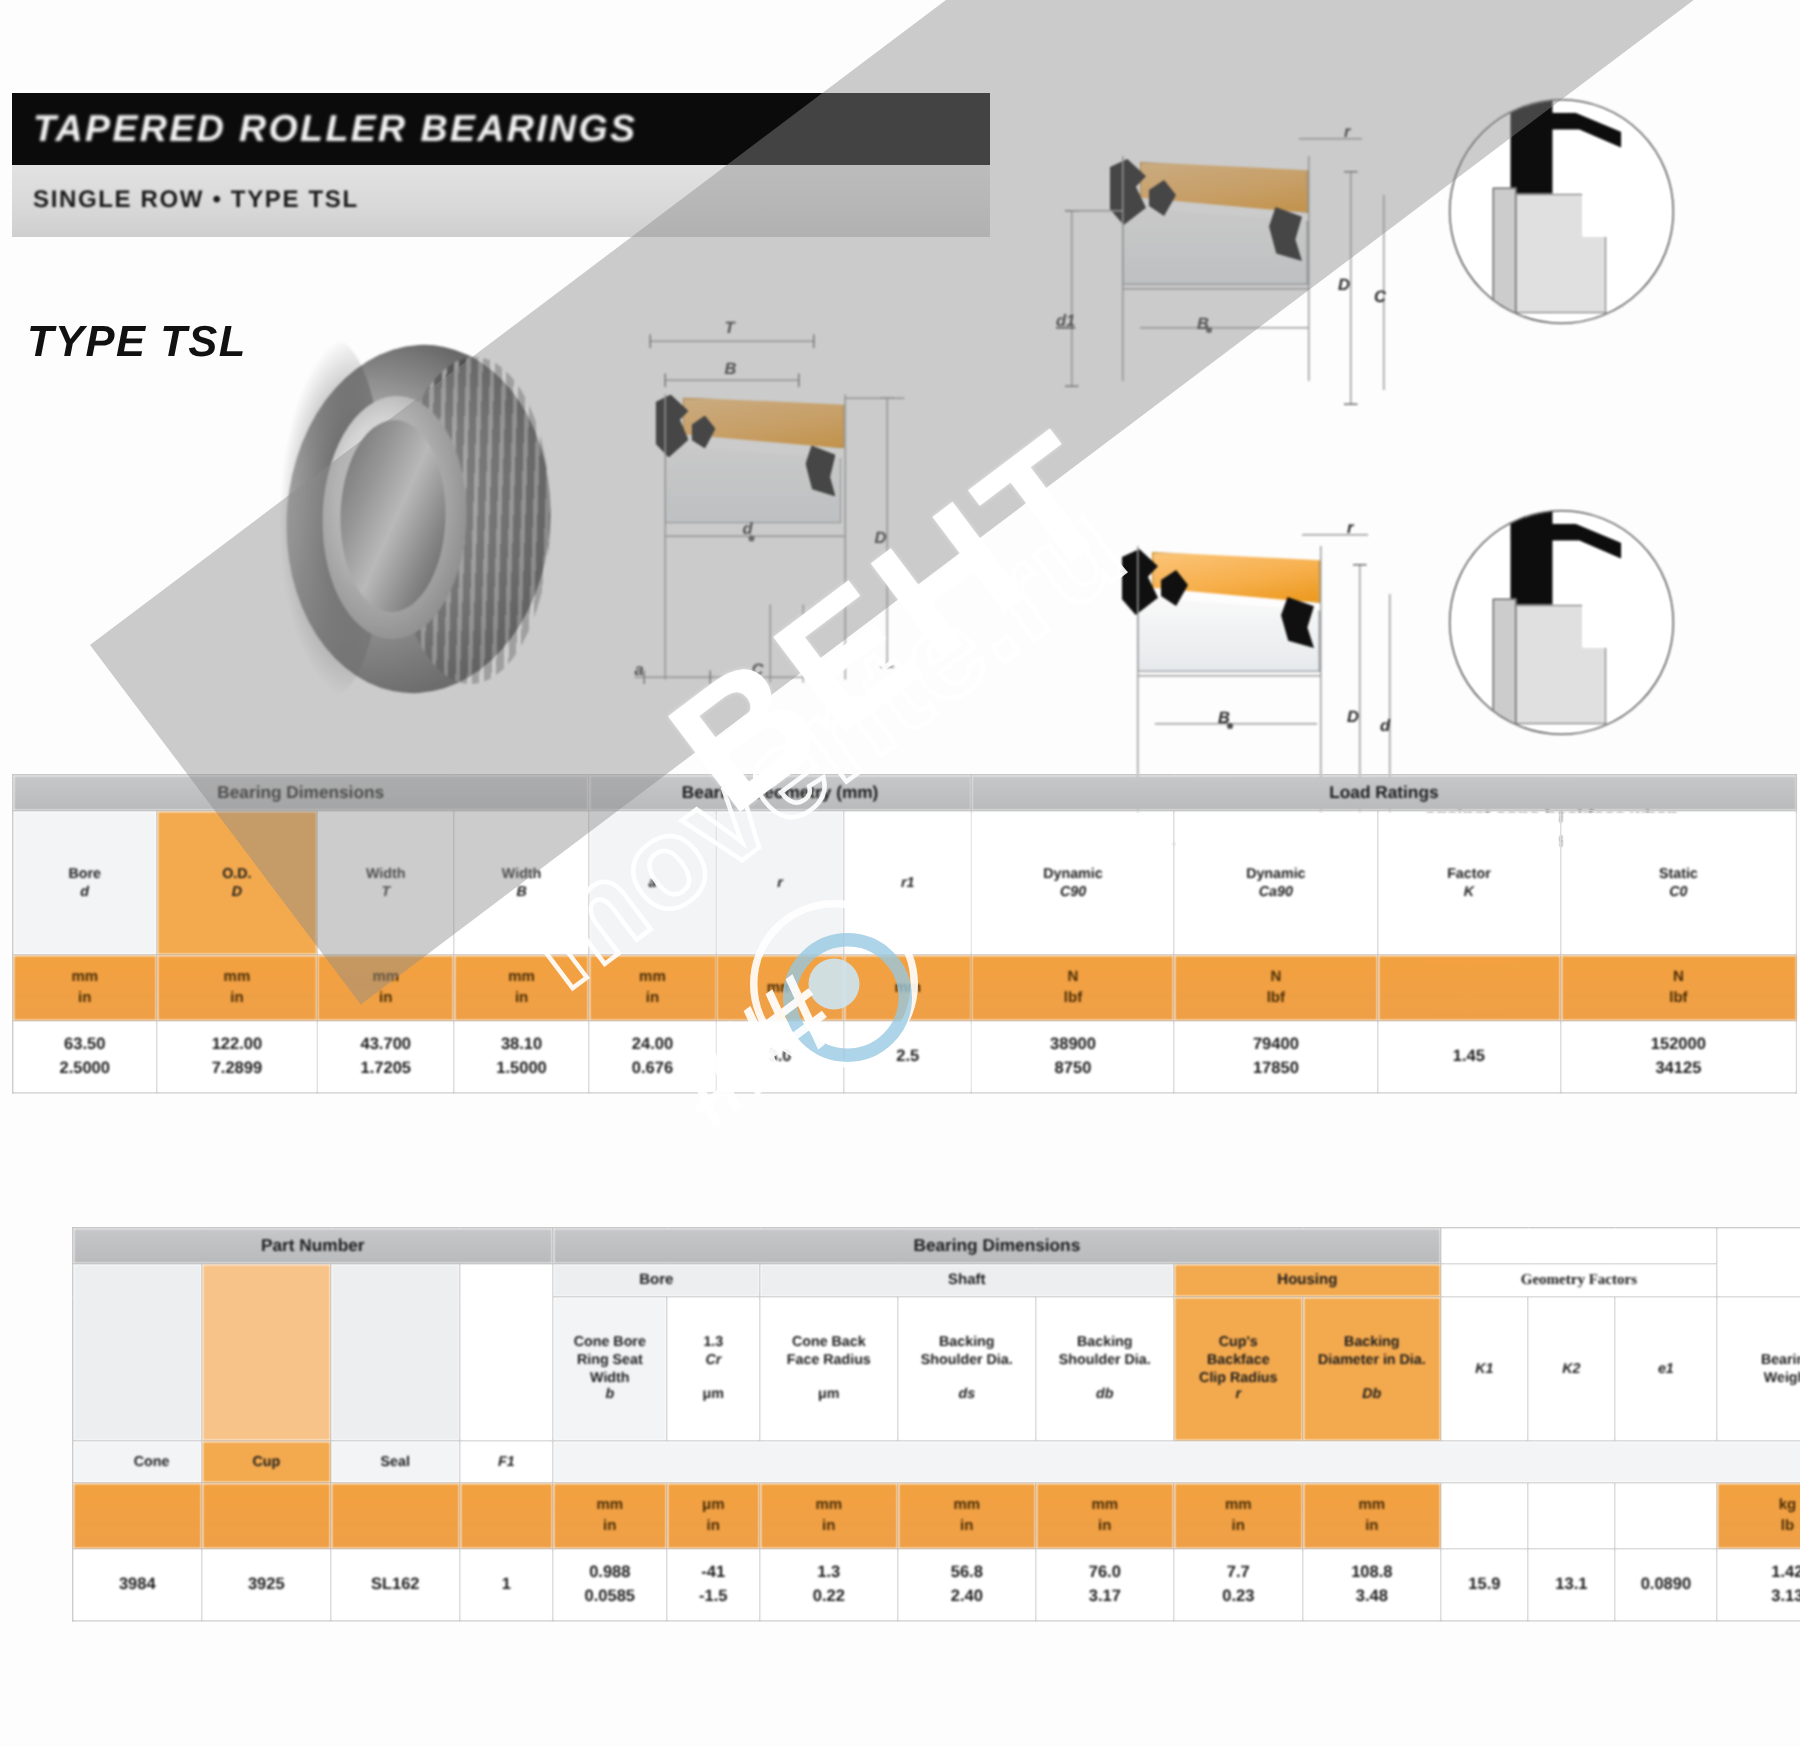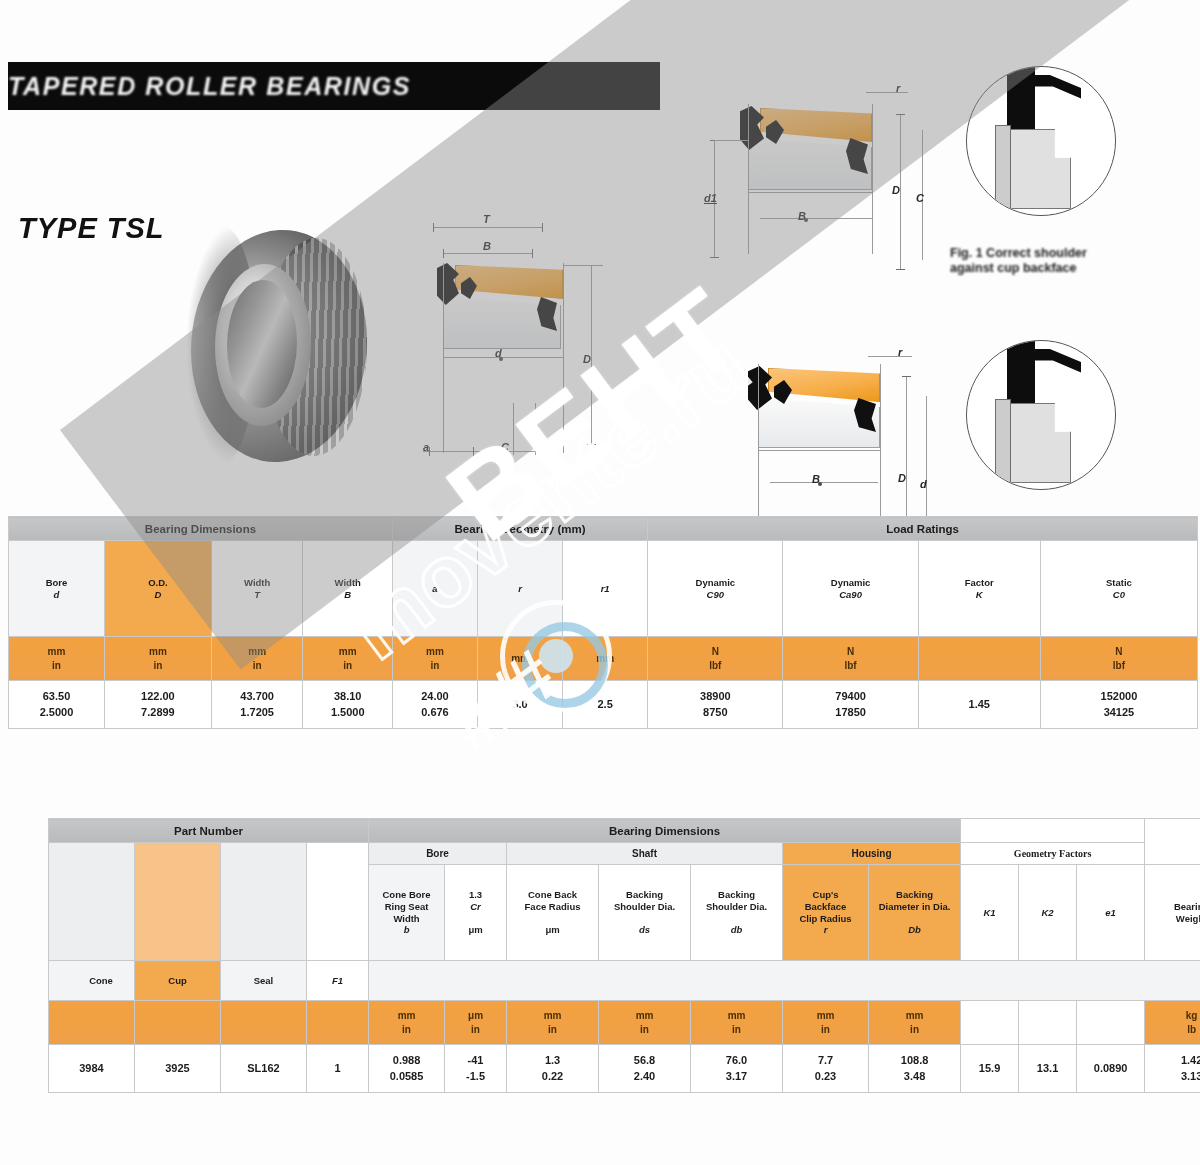--- a/index.html
+++ b/index.html
@@ -24,20 +24,21 @@
     position: absolute; left: 8px; top: 62px;
     width: 652px; height: 48px;
     background: #0b0b0b;
     display: flex; align-items: center;
   }
   .hdr-black .t {
     color: #f4f4f4;
     font-size: 25px; font-weight: bold;
     font-style: italic;
     letter-spacing: 1.6px;
+    padding-left: 14px;
     font-stretch: condensed;
     filter: blur(0.9px);
   }
   .hdr-gray {
     position: absolute; left: 8px; top: 110px;
     width: 652px; height: 48px;
     background: linear-gradient(180deg,#e2e2e2 0%,#d9d9d9 55%,#cfcfcf 100%);
     display: flex; align-items: center;
   }
   .hdr-gray .t {
@@ -262,20 +263,23 @@
     letter-spacing: -6px;
   }
 </style>
 </head>
 <body>
 
 <div id="page">
 
   <div class="hdr-black">
     <div class="t">TAPERED ROLLER BEARINGS</div>
+  </div>
+  <div class="hdr-gray">
+    <div class="t">SINGLE ROW • TYPE TSL</div>
   </div>
 
   <div class="type-label">TYPE TSL</div>
 
   <div class="photo scan">
     <div class="ring-outer"></div>
     <div class="ribs"></div>
     <div class="shadow"></div>
     <div class="bore"></div>
     <div class="bore-in"></div>
@@ -337,21 +341,21 @@
          clip-path: polygon(20% 0, 100% 18%, 80% 60%, 100% 100%, 22% 86%, 0 36%);"></div>
     <div class="dl v" style="left:48px; top:24px; height:150px;"></div>
     <div class="dl v" style="left:172px; top:24px; height:150px;"></div>
     <div class="dl h" style="left:48px; top:112px; width:124px;"></div>
     <div class="dl h" style="left:60px; top:138px; width:112px;"></div>
     <div class="dimlbl" style="left:98px; top:130px;">B</div>
     <div class="dot" style="left:104px; top:138px;"></div>
     <div class="dl v" style="left:14px; top:60px; height:118px;"></div>
     <div class="tick h" style="left:10px; top:60px;"></div>
     <div class="tick h" style="left:10px; top:177px;"></div>
-    <div class="dimlbl" style="left:4px; top:112px;text-decoration:underline;">d1</div>
+    <div class="dimlbl" style="left:4px; top:128px;text-decoration:underline;">d1</div>
     <div class="dl h" style="left:14px; top:60px; width:34px;"></div>
     <div class="dl v" style="left:200px; top:34px; height:156px;"></div>
     <div class="tick h" style="left:196px; top:34px;"></div>
     <div class="tick h" style="left:196px; top:189px;"></div>
     <div class="dimlbl" style="left:192px; top:104px;">D</div>
     <div class="dl v" style="left:222px; top:50px; height:130px;"></div>
     <div class="dimlbl" style="left:216px; top:112px;">C</div>
     <div class="dl h" style="left:166px; top:12px; width:42px;"></div>
     <div class="dimlbl" style="left:196px; top:2px;">r</div>
   </div>
@@ -386,24 +390,20 @@
   </div>
 
   <div class="detail-circle scan" style="left:966px; top:66px; width:150px; height:150px;">
     <div class="det-dark" style="left:40px; top:0px; width:28px; height:62px;"></div>
     <div class="det-dark" style="left:40px; top:8px; width:74px; height:38px;
          clip-path: polygon(0 0, 58% 0, 100% 34%, 100% 62%, 62% 30%, 0 30%);"></div>
     <div class="det-light" style="left:42px; top:62px; width:62px; height:80px;
          clip-path: polygon(0 0, 74% 0, 74% 36%, 100% 36%, 100% 100%, 0 100%);"></div>
     <div class="det-mid" style="left:28px; top:58px; width:16px; height:90px;"></div>
   </div>
-  <div class="fig-cap" style="left:950px; top:246px;">
-    <div>Fig. 1  Correct shoulder</div>
-    <div>against cup backface</div>
-  </div>
 
   <div class="detail-circle scan" style="left:966px; top:340px; width:150px; height:150px;">
     <div class="det-dark" style="left:40px; top:0px; width:28px; height:62px;"></div>
     <div class="det-dark" style="left:40px; top:8px; width:74px; height:38px;
          clip-path: polygon(0 0, 58% 0, 100% 34%, 100% 62%, 62% 30%, 0 30%);"></div>
     <div class="det-light" style="left:42px; top:62px; width:62px; height:80px;
          clip-path: polygon(0 0, 74% 0, 74% 36%, 100% 36%, 100% 100%, 0 100%);"></div>
     <div class="det-mid" style="left:28px; top:58px; width:16px; height:90px;"></div>
   </div>
   <div class="fig-cap" style="left:950px; top:522px;">
@@ -565,21 +565,21 @@
       </td>
       <td class="colh white"><span class="sym">K1</span></td>
       <td class="colh white"><span class="sym">K2</span></td>
       <td class="colh white"><span class="sym">e1</span></td>
       <td class="colh white">
         <span>Bearing</span><br>
         <span>Weight</span>
       </td>
     </tr>
     <tr>
-      <td class="colh" style="height:40px;padding-left:21px;">Cone</td>
+      <td class="colh" style="height:28px;padding-left:21px;">Cone</td>
       <td class="colh org" style="height:28px;">Cup</td>
       <td class="colh" style="height:28px;">Seal</td>
       <td class="colh white" style="height:28px;"><span class="sym">F1</span></td>
       <td class="colh" style="height:28px;" colspan="11"></td>
     </tr>
     <tr class="unitrow">
       <td></td>
       <td></td>
       <td></td>
       <td></td>

